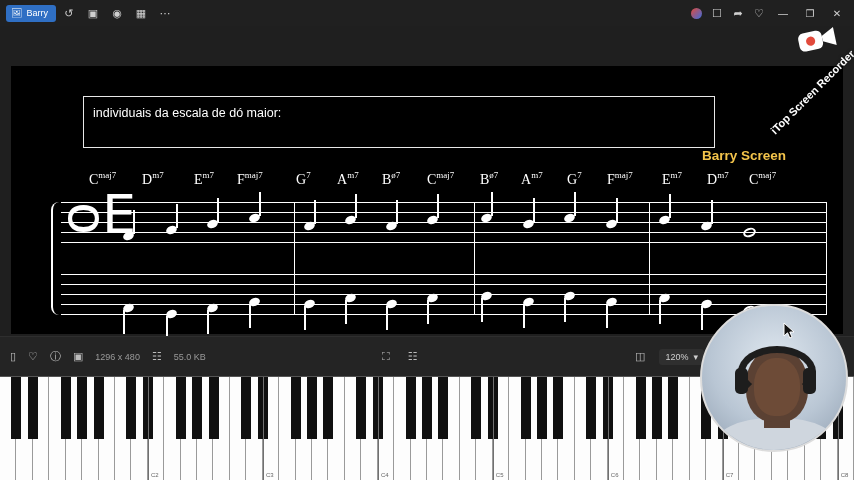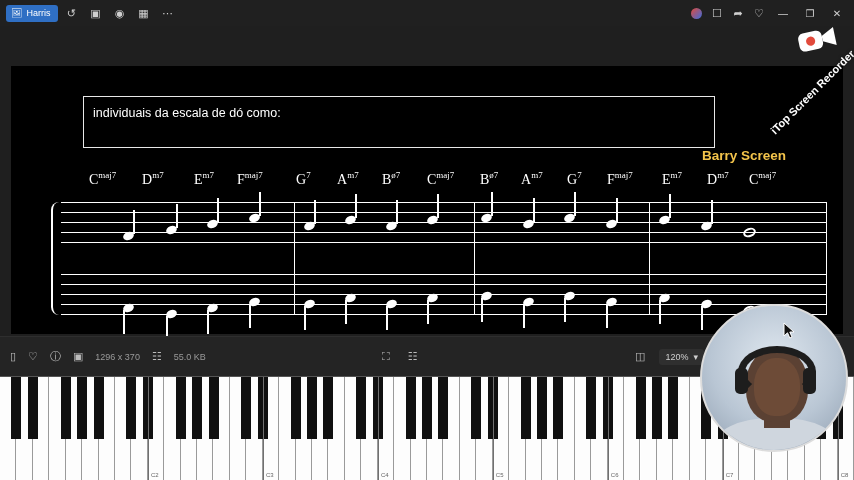--- a/index.html
+++ b/index.html
@@ -300,21 +300,21 @@
 </style>
 </head>
 <body>
 
 <div id="app">
 
   <div class="titlebar">
     <div class="tb-left">
       <div class="edit-chip">
         <span class="glyph">🖼</span>
-        <span>Harris</span>
+        <span>Barry</span>
       </div>
       <div class="tb-icon">↺</div>
       <div class="tb-icon">▣</div>
       <div class="tb-icon">◉</div>
       <div class="tb-icon">▦</div>
       <div class="tb-icon">⋯</div>
     </div>
     <div class="tb-right">
       <div class="tb-icon">
         <span class="dot" style="background:linear-gradient(135deg,#e04b3c,#3c6de0);"></span>
@@ -334,21 +334,21 @@
       <rect x="5" y="14" width="26" height="20" rx="6" fill="#ffffff"></rect>
       <path d="M31 21 L45 14 L45 34 L31 27 Z" fill="#ffffff"></path>
       <circle cx="18" cy="24" r="5" fill="#e24a3c"></circle>
     </svg>
   </div>
 
   <div class="canvas-area">
     <div class="score">
 
       <div class="callout">
-        <span class="ln">individuais da escala de dó como:</span>
+        <span class="ln">individuais da escala de dó maior:</span>
       </div>
 
       <div class="barry">Barry Screen</div>
 
       <div class="chords">
           <span class="chord" style="left: 0px;"><span>C</span><sup>maj7</sup></span>
           <span class="chord" style="left: 53px;"><span>D</span><sup>m7</sup></span>
           <span class="chord" style="left: 105px;"><span>E</span><sup>m7</sup></span>
           <span class="chord" style="left: 148px;"><span>F</span><sup>maj7</sup></span>
           <span class="chord" style="left: 207px;"><span>G</span><sup>7</sup></span>
@@ -365,20 +365,21 @@
         </div>
 
       <div class="staffwrap">
         <div class="brace"></div>
         <div class="staff treble">
           <div class="line" style="top:0"></div>
           <div class="line" style="top:10px"></div>
           <div class="line" style="top:20px"></div>
           <div class="line" style="top:30px"></div>
           <div class="line" style="top:40px"></div>
+          <div class="clef g">ᴑE</div>
         <div class="note" style="left: 62px; top: 30px;"></div>
             <div class="stem" style="left: 72px; top: 8px; height: 24px;"></div>
             <div class="note" style="left: 105px; top: 24px;"></div>
             <div class="stem" style="left: 115px; top: 2px; height: 24px;"></div>
             <div class="note" style="left: 146px; top: 18px;"></div>
             <div class="stem" style="left: 156px; top: -4px; height: 24px;"></div>
             <div class="note" style="left: 188px; top: 12px;"></div>
             <div class="stem" style="left: 198px; top: -10px; height: 24px;"></div>
             <div class="note" style="left: 243px; top: 20px;"></div>
             <div class="stem" style="left: 253px; top: -2px; height: 24px;"></div>
@@ -446,21 +447,21 @@
 
     </div>
   </div>
 
   <div class="strip">
     <div class="grp left">
       <span class="ic">▯</span>
       <span class="ic">♡</span>
       <span class="ic">ⓘ</span>
       <span class="ic">▣</span>
-      <span class="dim">1296 x 370</span>
+      <span class="dim">1296 x 480</span>
       <span class="ic">☷</span>
       <span class="dim">55.0 KB</span>
     </div>
     <div class="mid">
       <span class="ic">⛶</span>
       <span class="ic">☷</span>
     </div>
     <div class="right">
       <span class="ic">◫</span>
       <span class="zoom-box">

